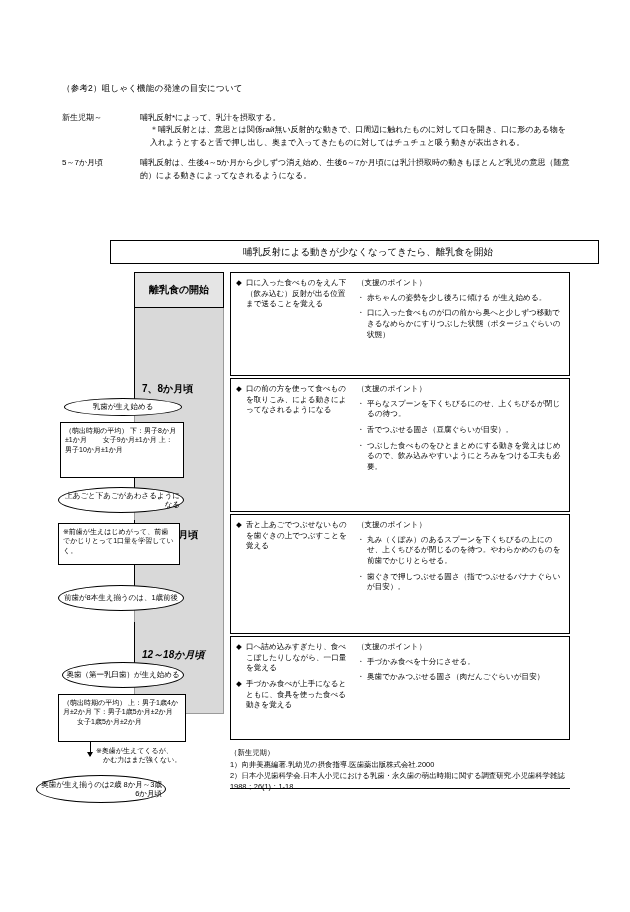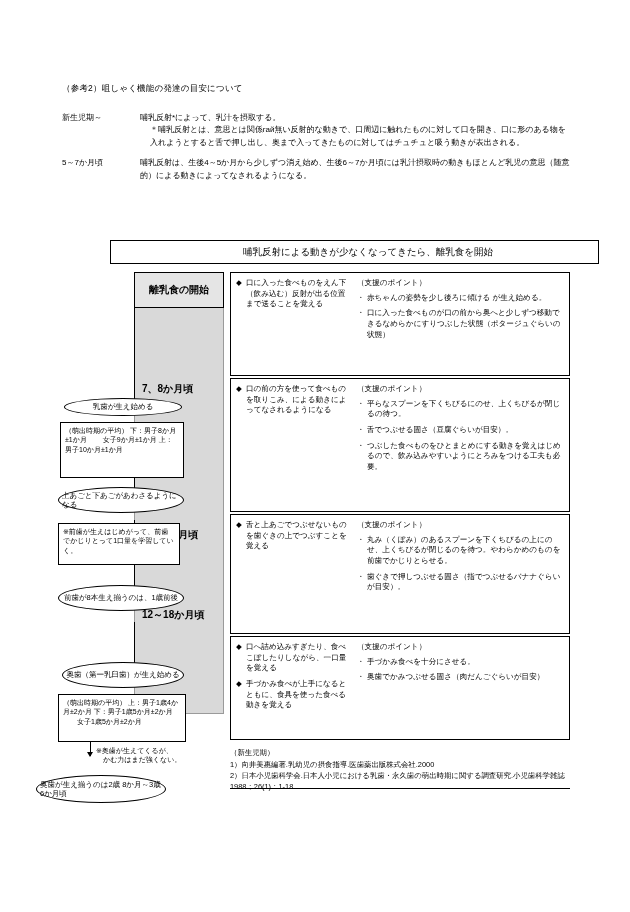--- a/index.html
+++ b/index.html
@@ -100,21 +100,21 @@
   
   .oval {
     position: absolute;
     border: 1px solid #000;
     border-radius: 50% / 50%;
     background: #ffffff;
     font-size: 7.5px;
     display: flex;
     align-items: center;
     justify-content: center;
-    text-align: left;
+    text-align: right;
     line-height: 1.25;
     padding: 1px 3px;
     box-sizing: border-box;
   }
   .note-box {
     position: absolute;
     border: 1px solid #000;
     background: #ffffff;
     font-size: 7px;
     line-height: 1.35;
@@ -221,21 +221,21 @@
   </div>
 
   <div class="banner">哺乳反射による動きが少なくなってきたら、離乳食を開始</div>
 
   <div class="grey-band"></div>
 
   <div class="start-box">離乳食の開始</div>
 
   <div class="age-label" style="left:142px; top:382px;">7、8か月頃</div>
   <div class="age-label" style="left:142px; top:528px;">9～11か月頃</div>
-  <div class="age-label" style="left:142px; top:608px;">12～18か月頃</div>
+  <div class="age-label" style="left:142px; top:648px;font-style:italic;">12～18か月頃</div>
 
   <div class="vline" style="left:134px; top:306px; height:96px;"></div>
   <div class="vline" style="left:134px; top:424px; height:66px;"></div>
   <div class="vline" style="left:134px; top:520px; height:68px;"></div>
   <div class="vline" style="left:134px; top:622px; height:42px;"></div>
   <div class="vline" style="left:90px; top:736px; height:20px;"></div>
   <div class="arrow-down" style="left:87px; top:752px;"></div>
 
   <div class="oval" style="left:64px; top:398px; width:118px; height:18px;">乳歯が生え始める</div>
   <div class="note-box" style="left:60px; top:422px; width:124px; height:56px;" style2="">（萌出時期の平均）

